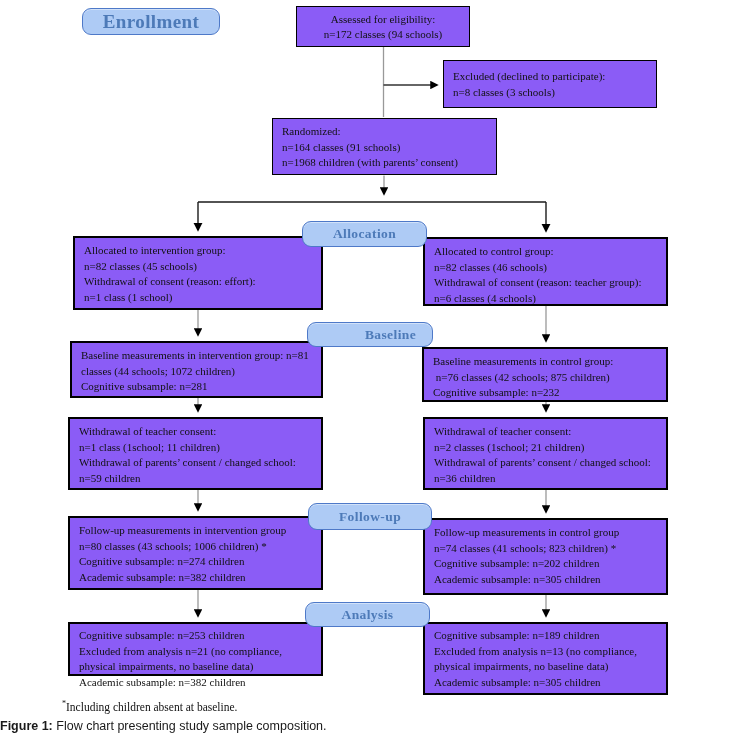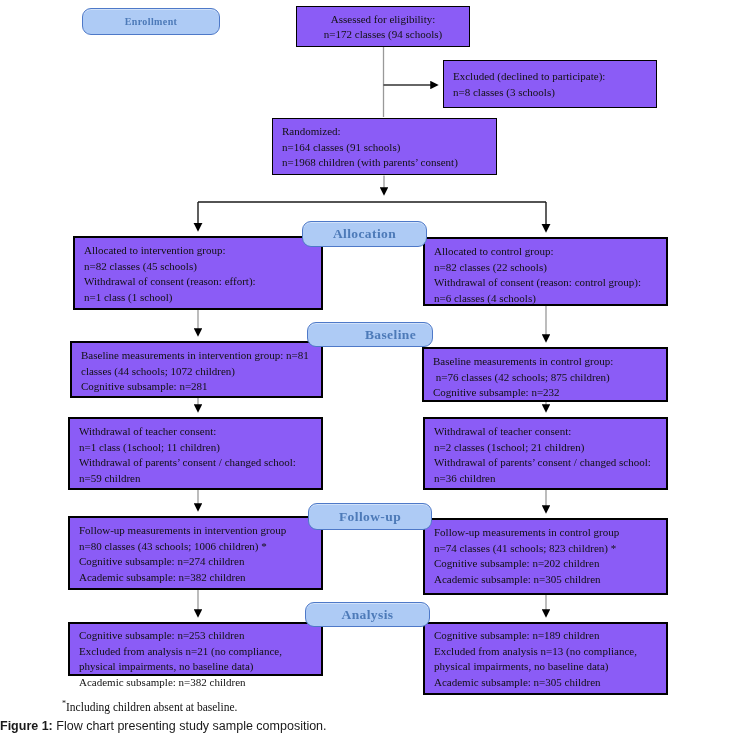--- a/index.html
+++ b/index.html
@@ -15,21 +15,21 @@
   }
   .box.thin{border-width:1.4px;}
   .box.center{text-align:center;padding-top:5px;line-height:15px;}
   .line{white-space:pre-wrap;}
   .badge{
     position:absolute;z-index:2;background:#AECBF5;border:1.7px solid #4E79C8;
     border-radius:9px;box-sizing:border-box;display:flex;align-items:center;
     justify-content:center;color:#4D7AB8;font-weight:bold;font-size:13.5px;
     letter-spacing:.4px;box-shadow:inset 0 1px 0 rgba(255,255,255,.45);
   }
-  .badge.big{font-size:10px;}
+  .badge.big{font-size:19px;}
   .footnote{
     position:absolute;left:62px;top:699px;font-size:11.5px;color:#111;z-index:1;
   }
   .footnote sup{font-size:8px;}
   .caption{
     position:absolute;left:0;top:719px;width:748px;text-align:left;
     font-family:"Liberation Sans","DejaVu Sans",sans-serif;font-size:12.5px;
     color:#1a1a1a;z-index:1;
   }
   .caption .bold{font-weight:bold;}
@@ -94,22 +94,22 @@
   </div>
 
   <div class="box" style="left:73px;top:236px;width:250px;height:74px;">
     <div class="line">Allocated to intervention group:</div>
     <div class="line">n=82 classes (45 schools)</div>
     <div class="line">Withdrawal of consent (reason: effort):</div>
     <div class="line">n=1 class (1 school)</div>
   </div>
   <div class="box" style="left:423px;top:237px;width:245px;height:69px;">
     <div class="line">Allocated to control group:</div>
-    <div class="line">n=82 classes (22 schools)</div>
-    <div class="line">Withdrawal of consent (reason: control group):</div>
+    <div class="line">n=82 classes (46 schools)</div>
+    <div class="line">Withdrawal of consent (reason: teacher group):</div>
     <div class="line">n=6 classes (4 schools)</div>
   </div>
 
   <div class="box" style="left:70px;top:341px;width:253px;height:57px;">
     <div class="line">Baseline measurements in intervention group: n=81</div>
     <div class="line">classes (44 schools; 1072 children)</div>
     <div class="line">Cognitive subsample: n=281</div>
   </div>
   <div class="box" style="left:422px;top:347px;width:246px;height:55px;">
     <div class="line">Baseline measurements in control group:</div>

